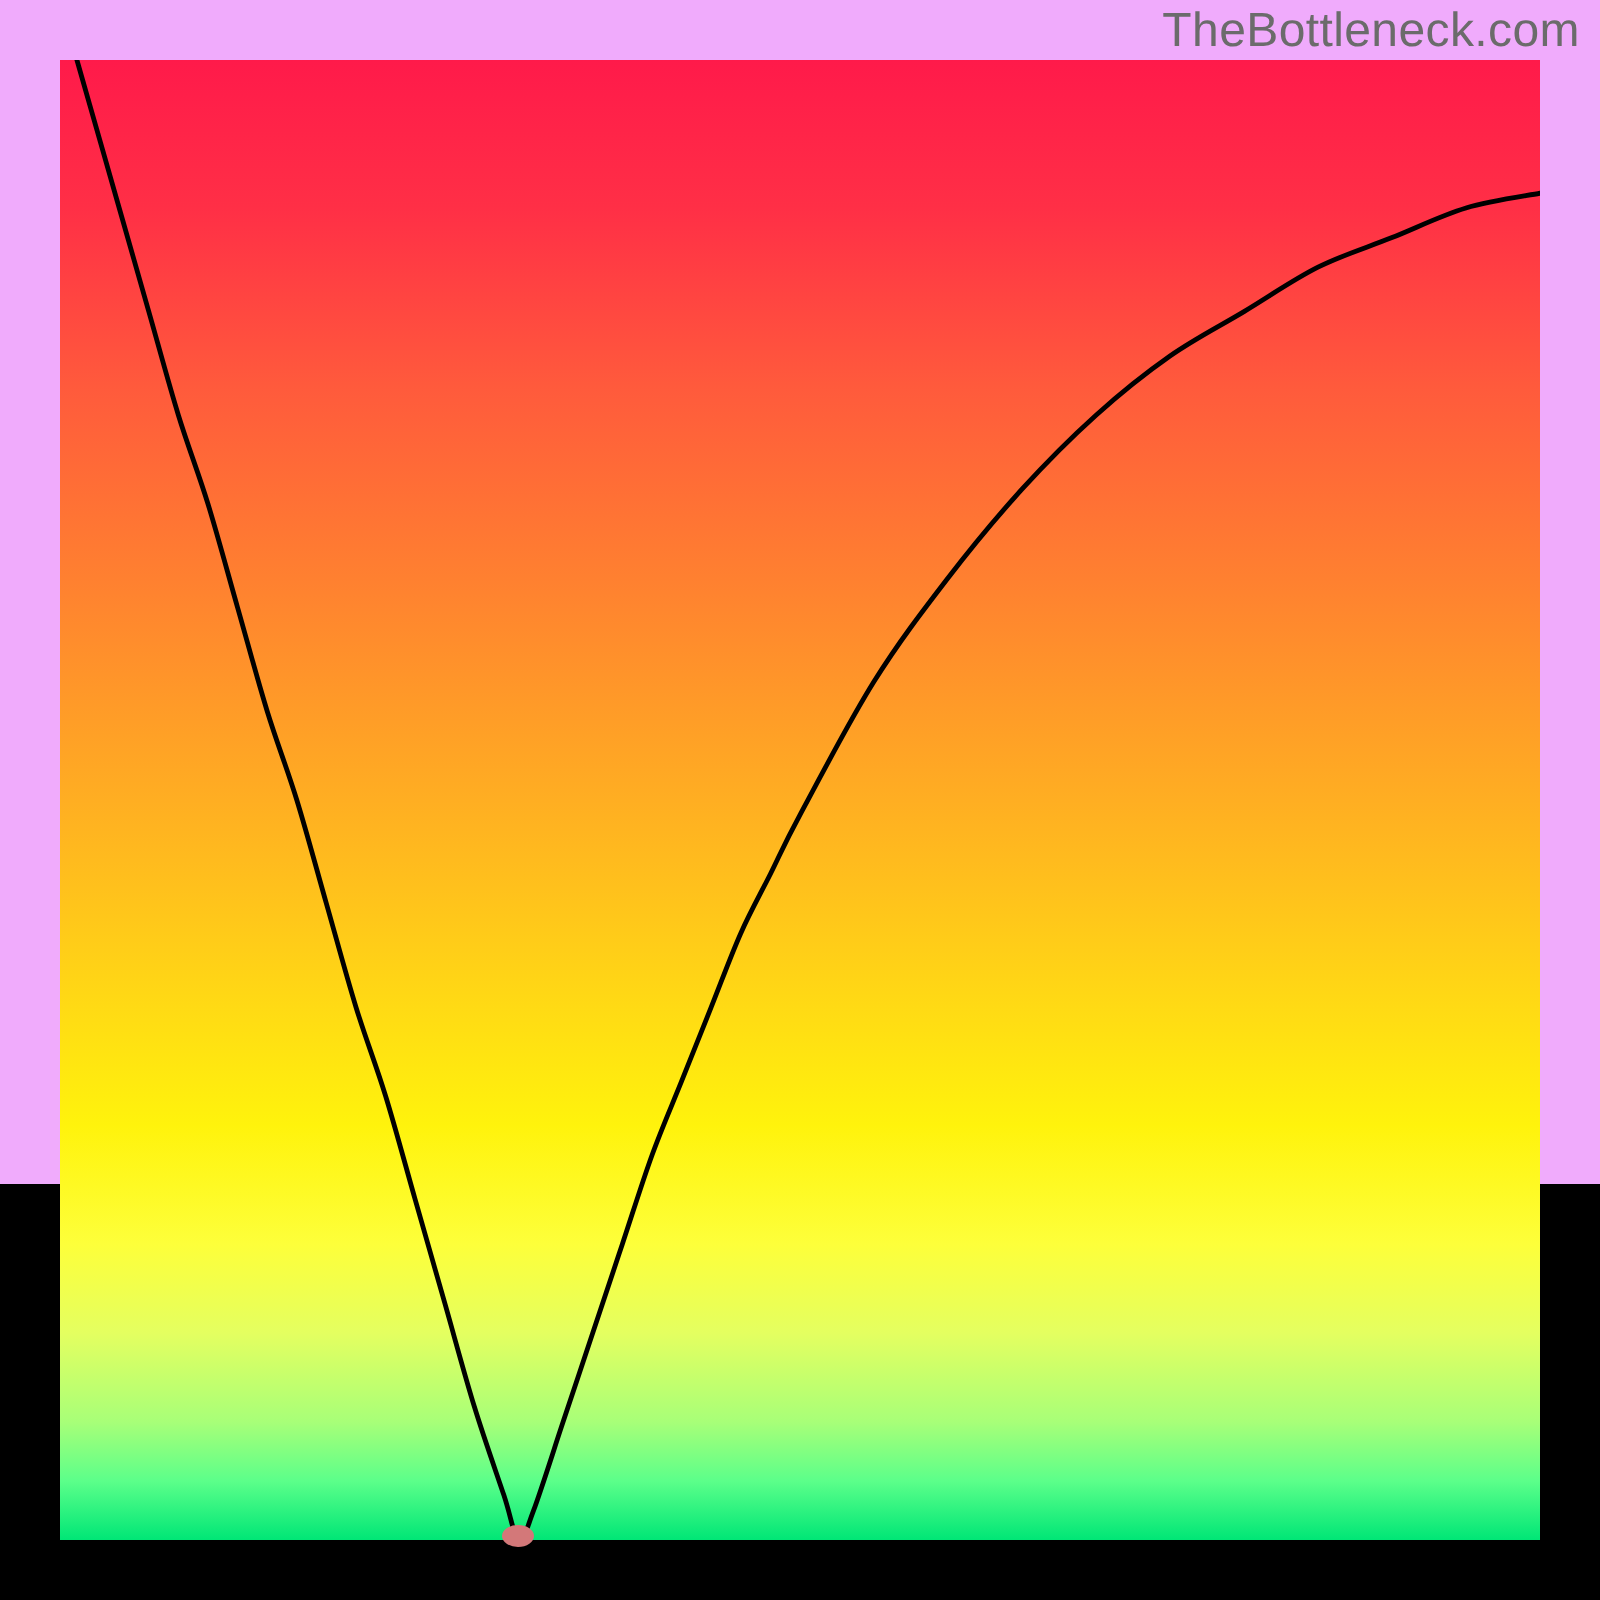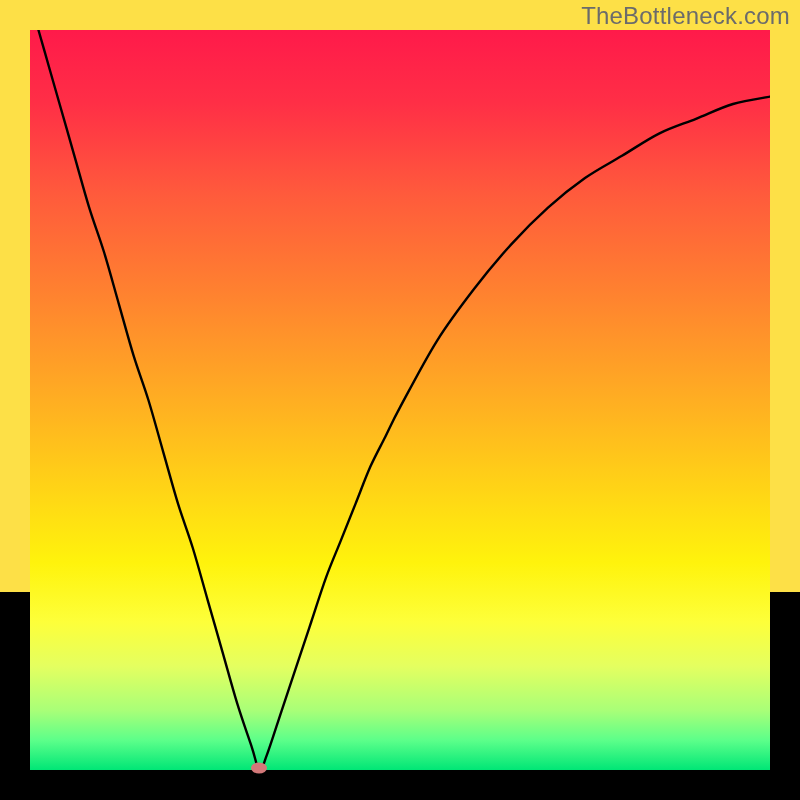--- a/index.html
+++ b/index.html
@@ -8,21 +8,21 @@
     width: 800px;
     height: 800px;
     background: #000000;
     overflow: hidden;
     font-family: Arial, Helvetica, sans-serif;
   }
   .frame {
     position: relative;
     width: 800px;
     height: 592px;
-    background: #fde047;
+    background: #f0abfc;
   }
   .watermark {
     position: absolute;
     top: 2px;
     right: 10px;
     color: #6b6b6b;
     font-size: 24px;
     font-weight: 500;
     letter-spacing: 0.2px;
     user-select: none;

